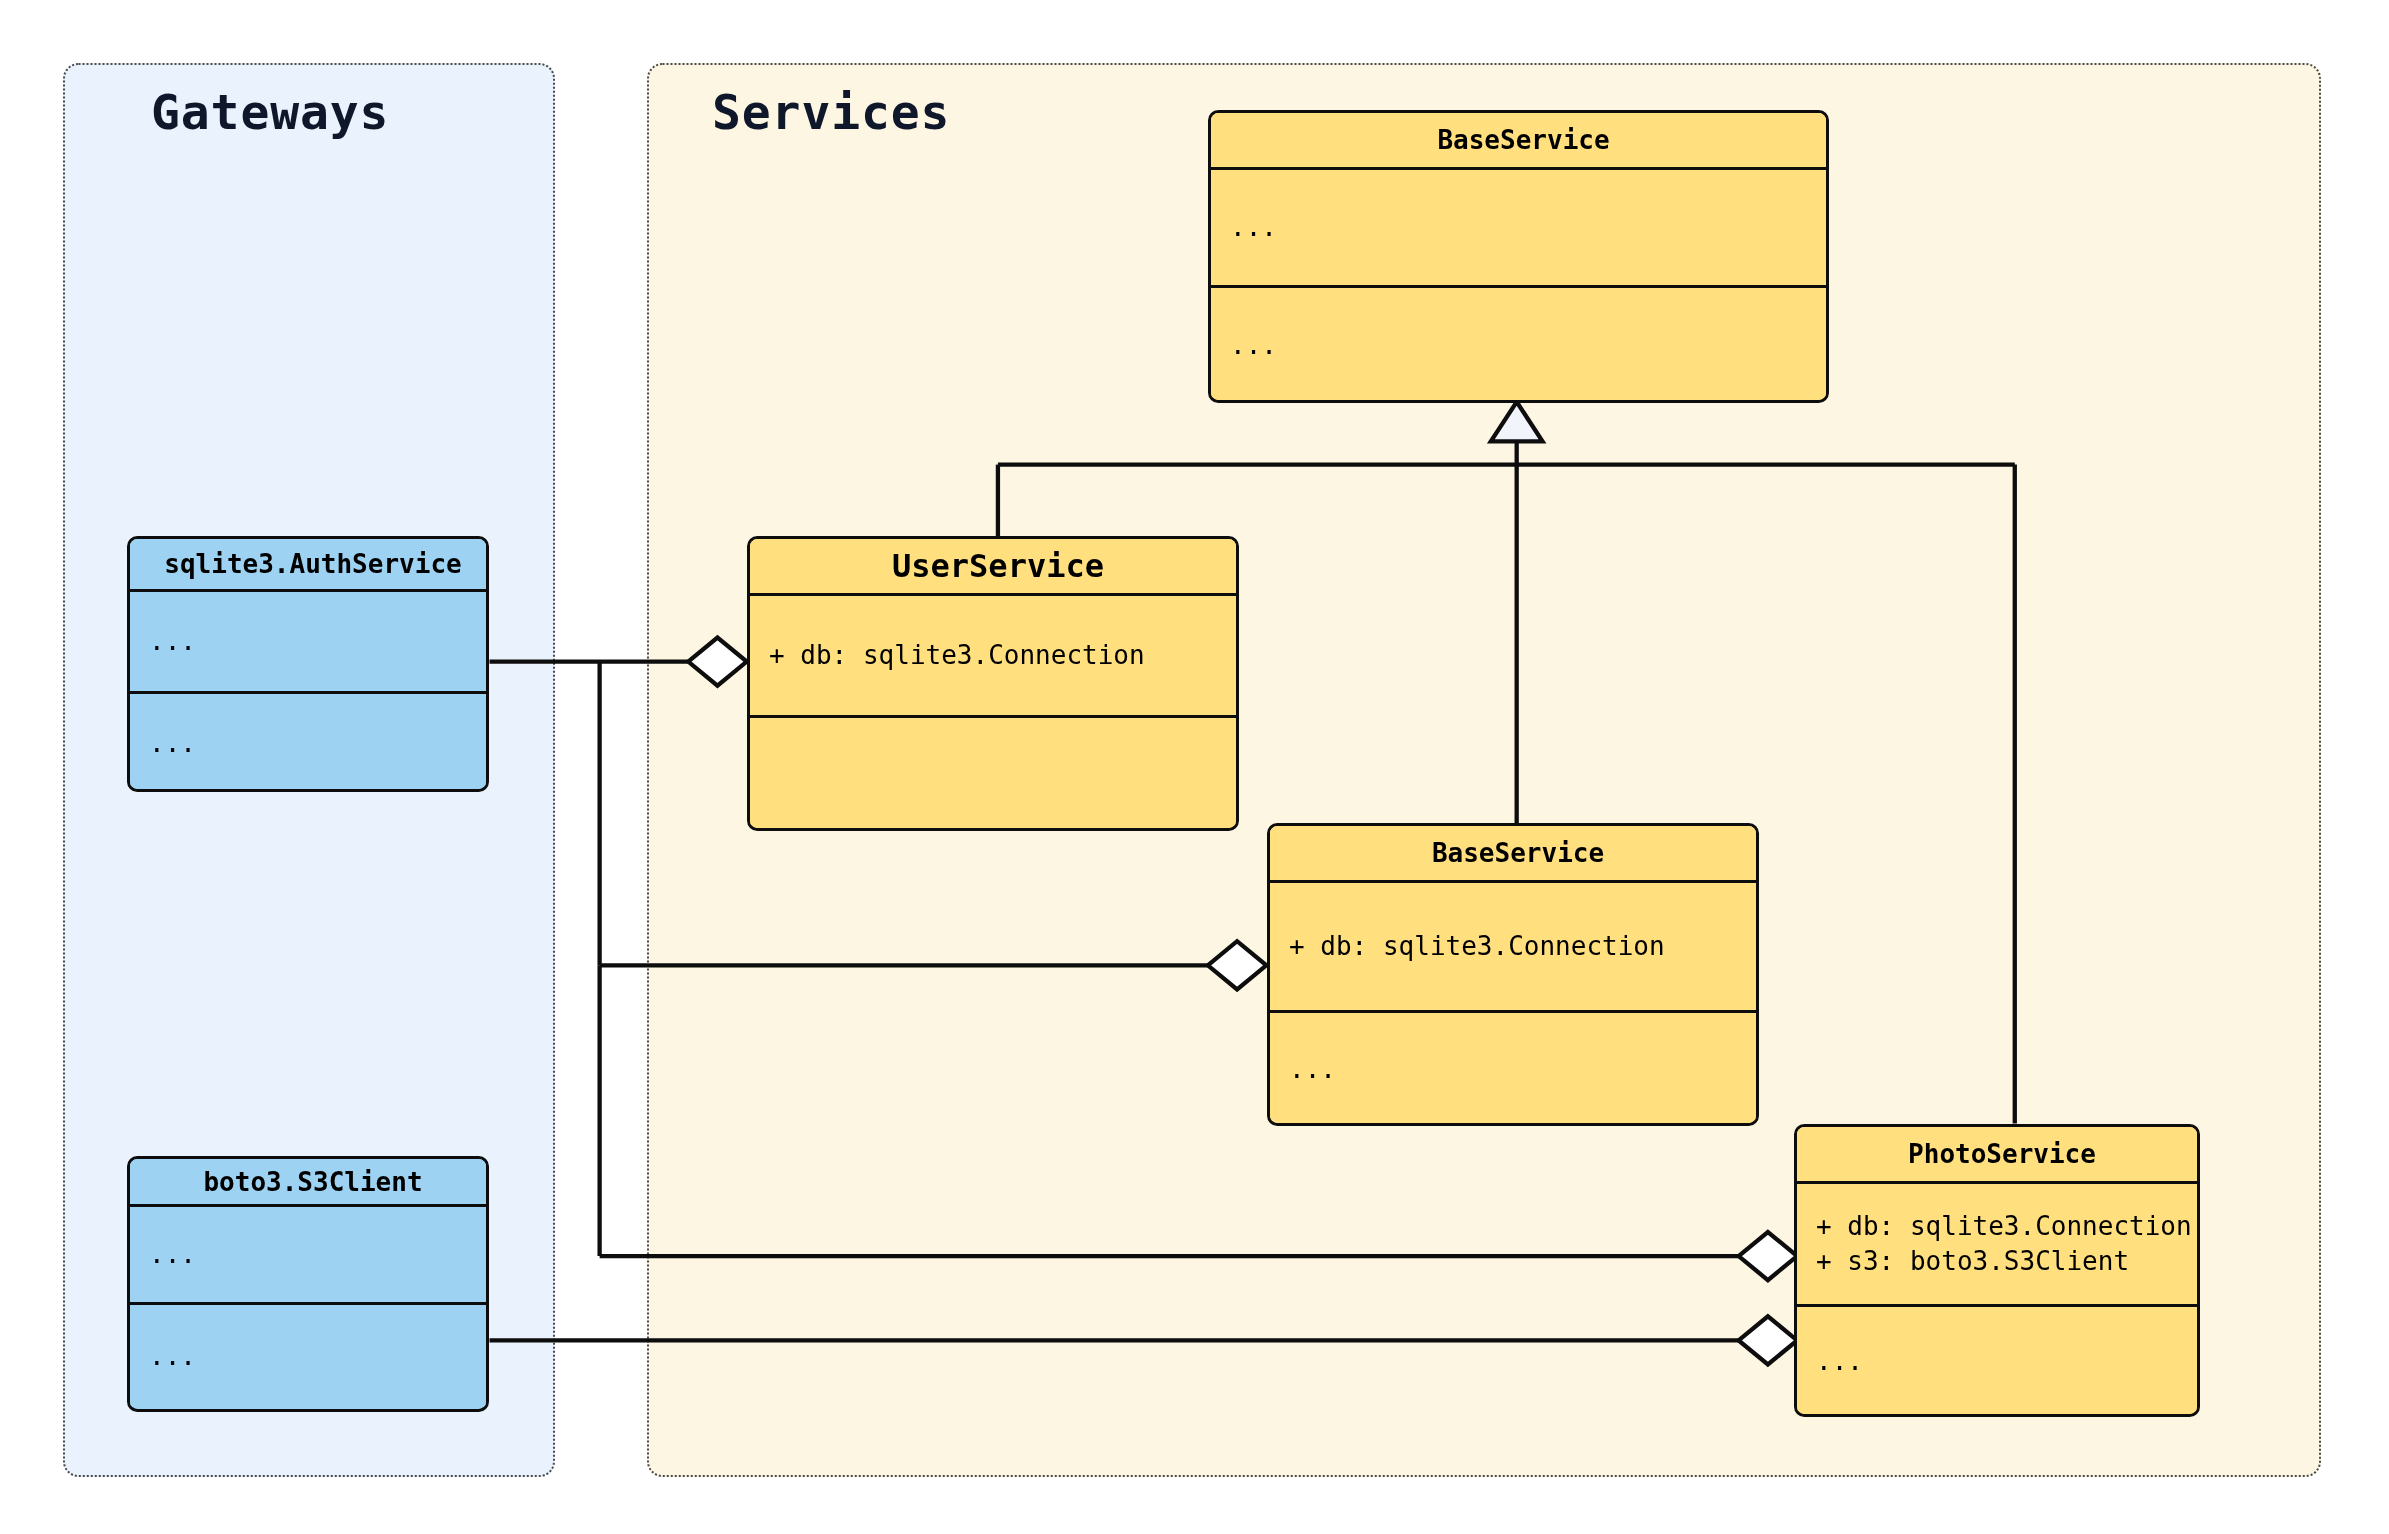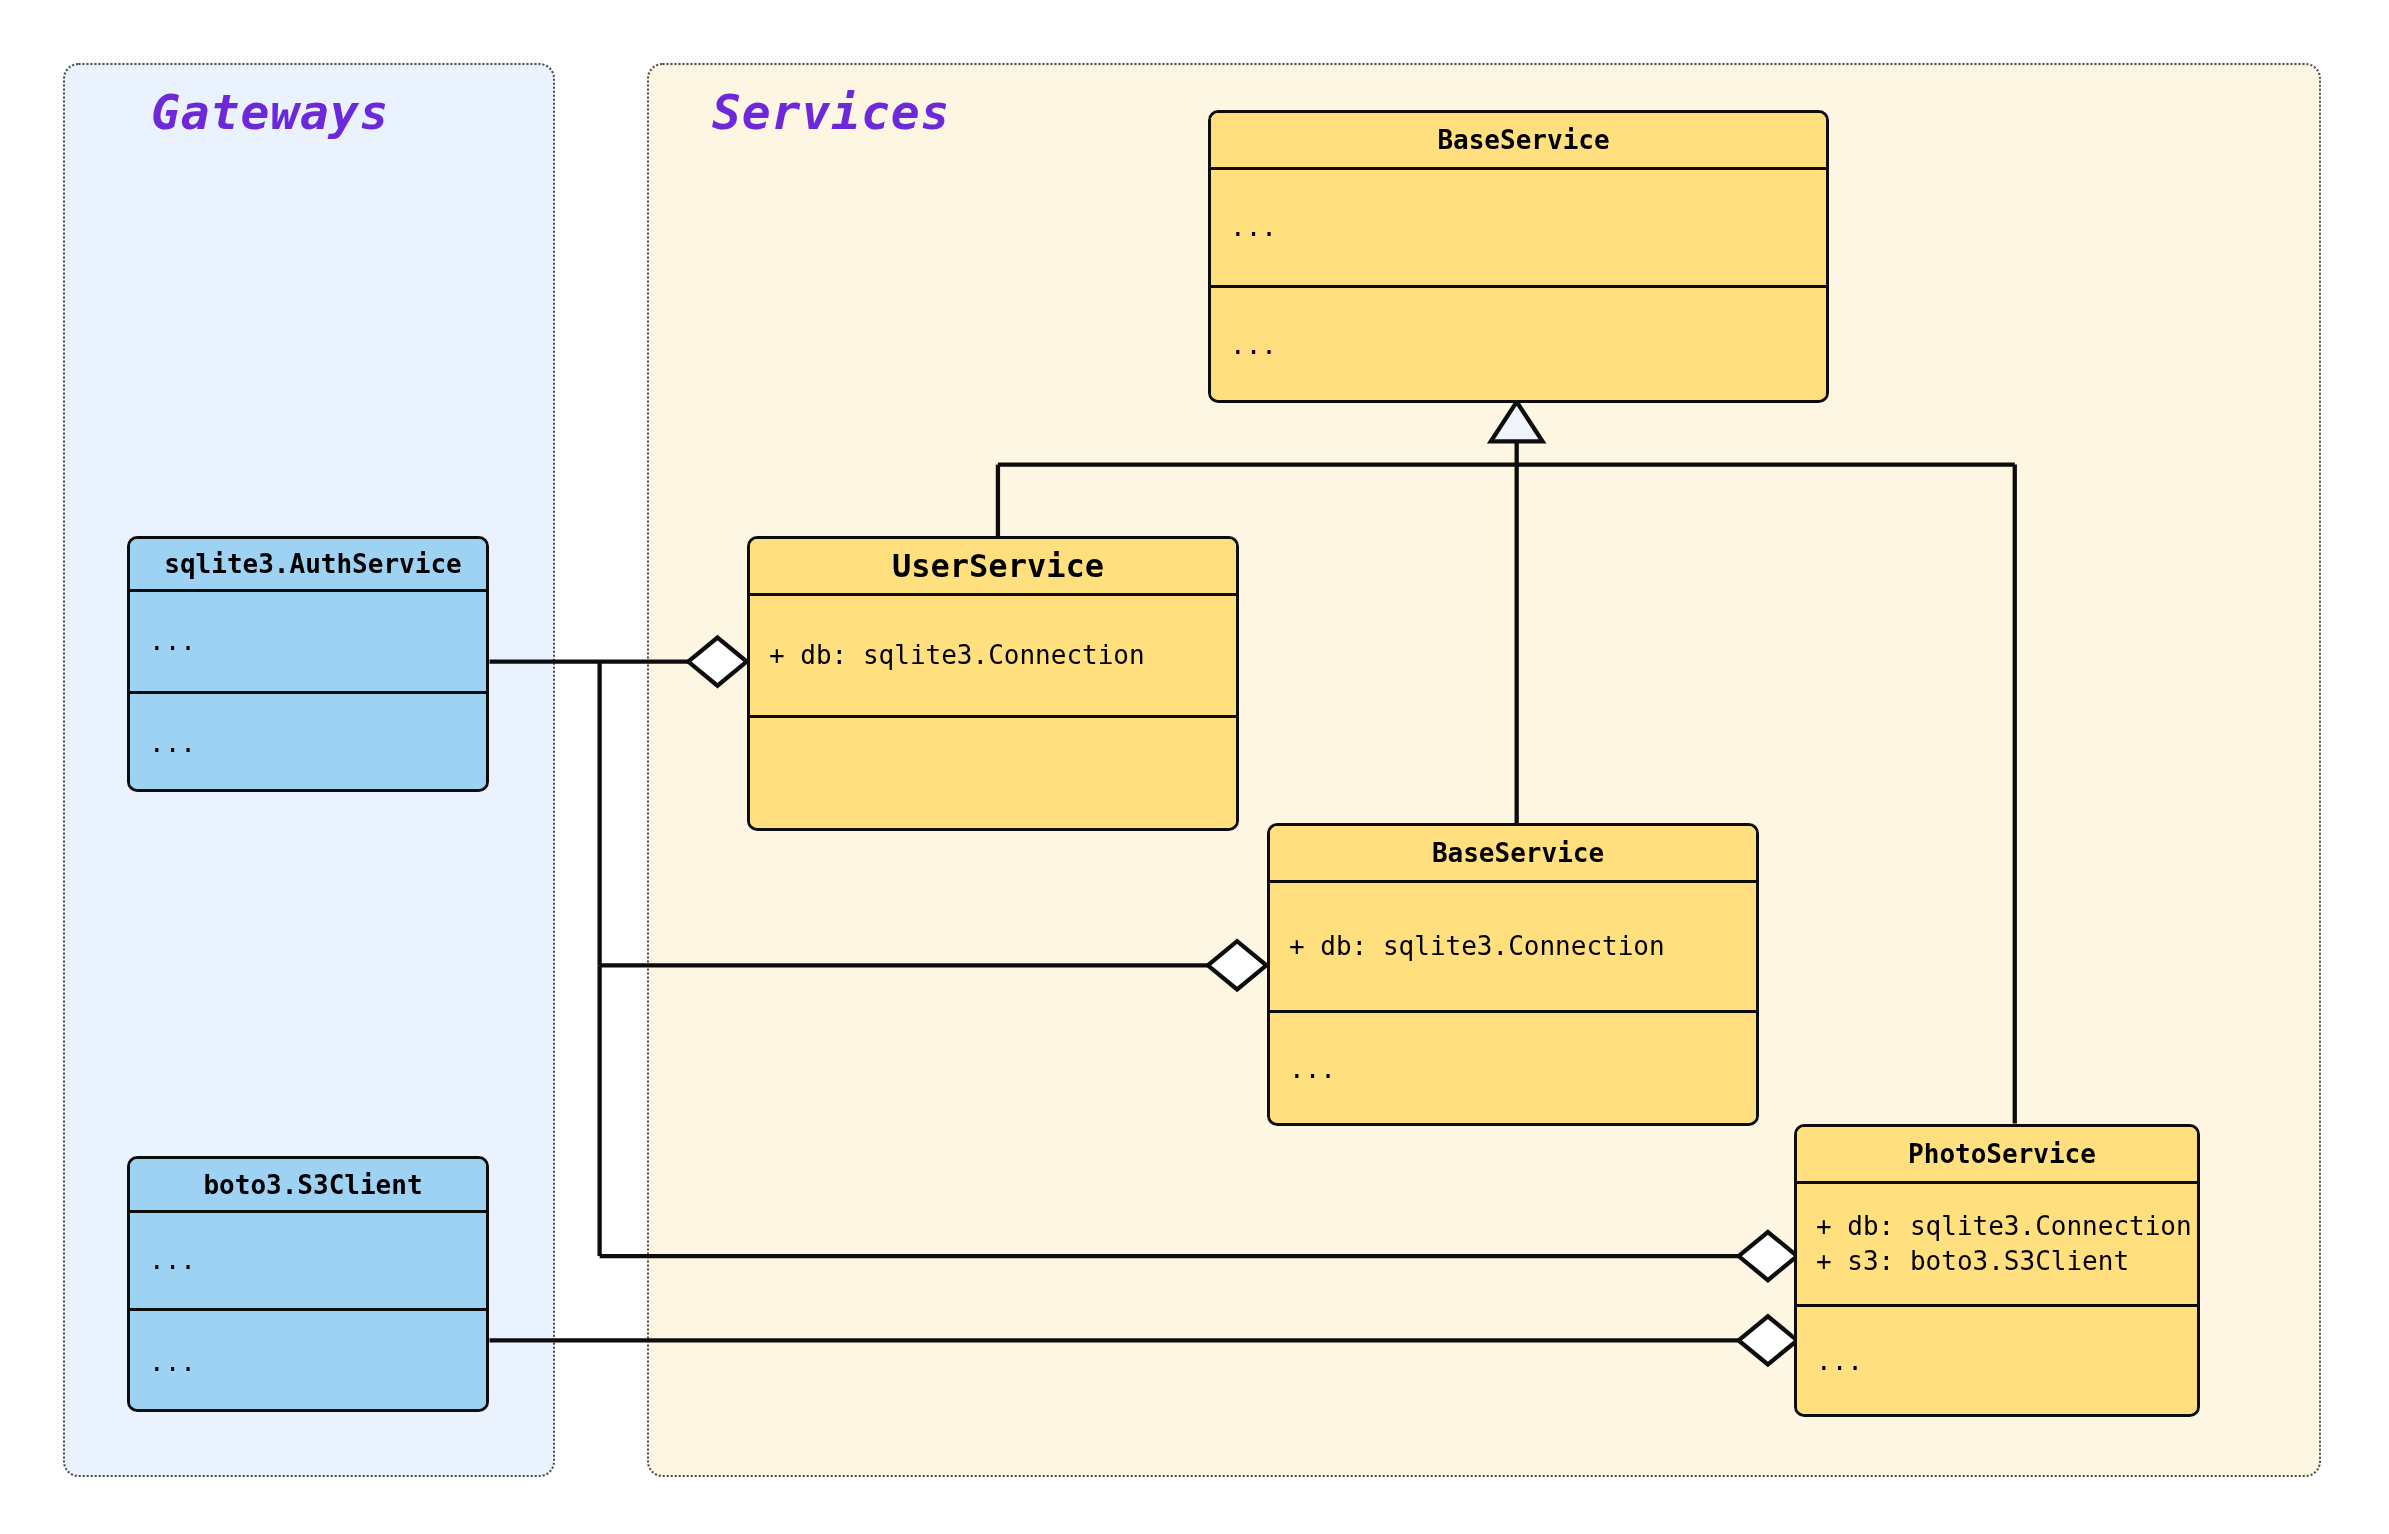--- a/index.html
+++ b/index.html
@@ -13,24 +13,23 @@
   
   .panel{
     position:absolute;
     border:2.6px dotted #4a4a4a;
     border-radius:15.5px;
     box-sizing:border-box;
   }
   .panel-title{
     position:absolute;
     font-weight:bold;
-    color:#6d28d9;
+    color:#0f172a;
     white-space:nowrap;
     letter-spacing:0.9px;
-    font-style:italic;
   }
 
   
   #edges{position:absolute;left:0;top:0;width:2389px;height:1534px;pointer-events:none;}
 
   
   .cls{
     position:absolute;
     box-sizing:border-box;
     border:3.4px solid #0d0d0d;
@@ -156,21 +155,21 @@
     <div class="hdr" style="height:53px;font-size:26px;">sqlite3.AuthService</div>
     <div class="comp divider" style="height:102px;font-size:26px;">
       <div class="ln">...</div>
     </div>
     <div class="comp" style="height:98px;font-size:26px;">
       <div class="ln">...</div>
     </div>
   </div>
 
   <div class="cls blue" style="left:127px;top:1156px;width:362px;height:256px;">
-    <div class="hdr" style="height:54px;font-size:26px;">boto3.S3Client</div>
+    <div class="hdr" style="height:48px;font-size:26px;">boto3.S3Client</div>
     <div class="comp divider" style="height:98px;font-size:26px;">
       <div class="ln">...</div>
     </div>
     <div class="comp" style="height:102px;font-size:26px;">
       <div class="ln">...</div>
     </div>
   </div>
 
 </div>
 

